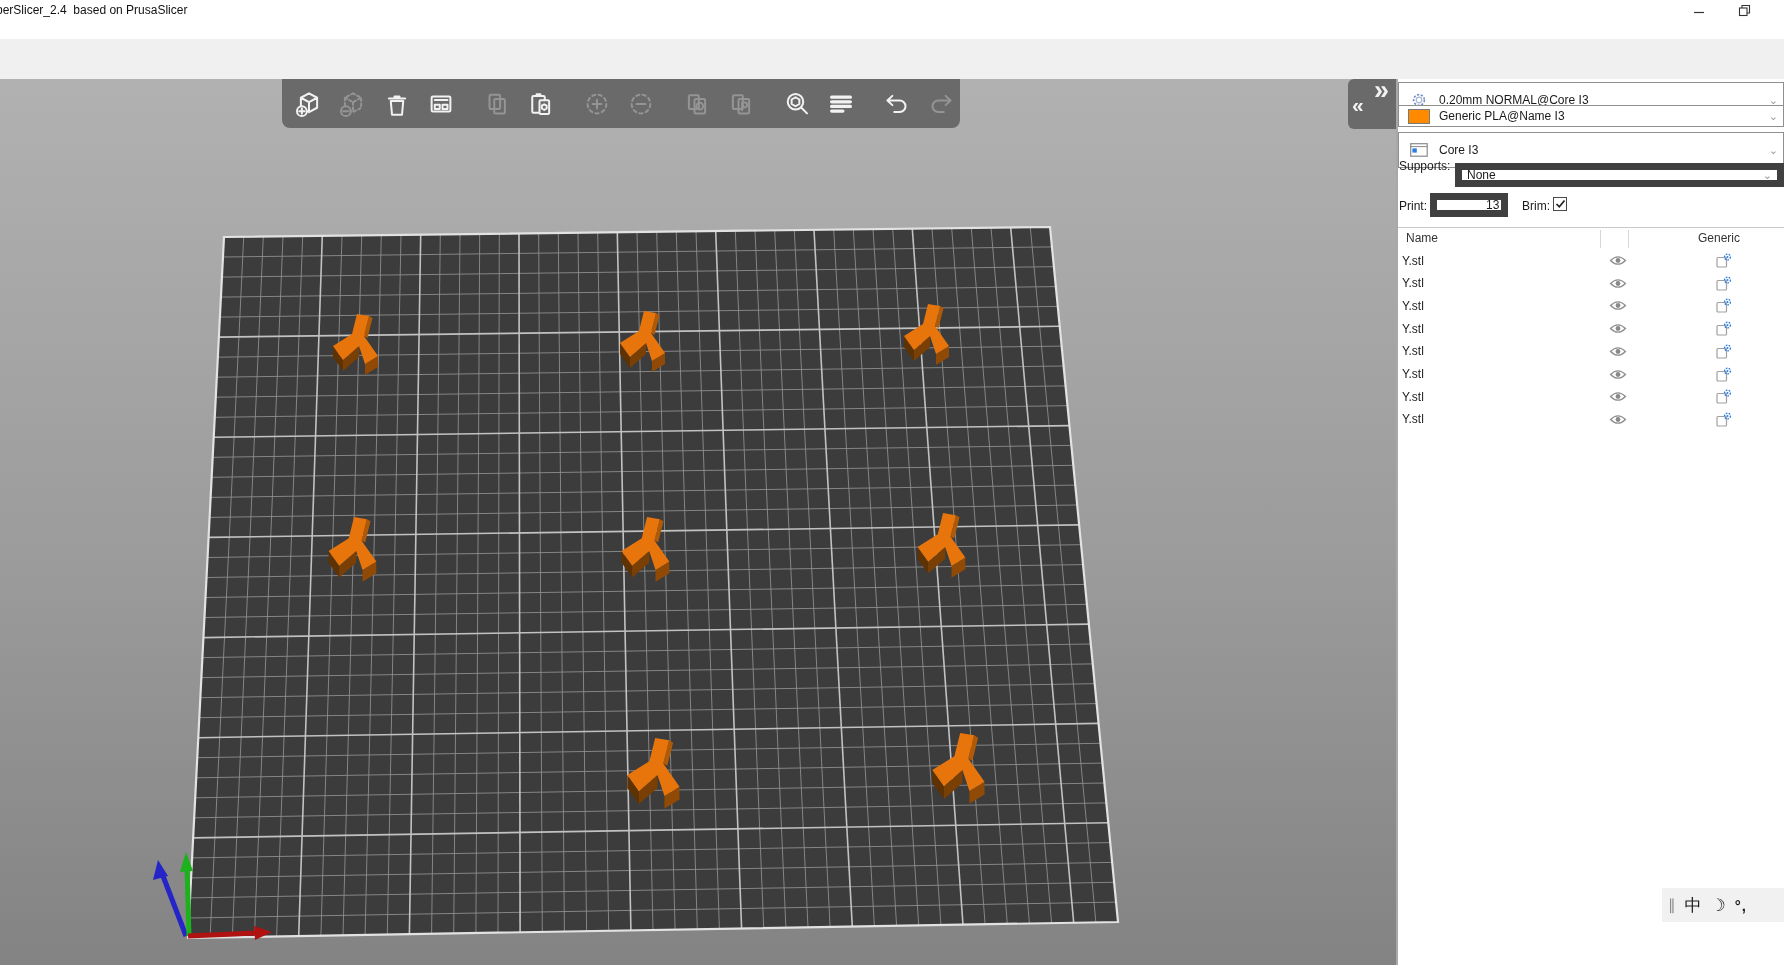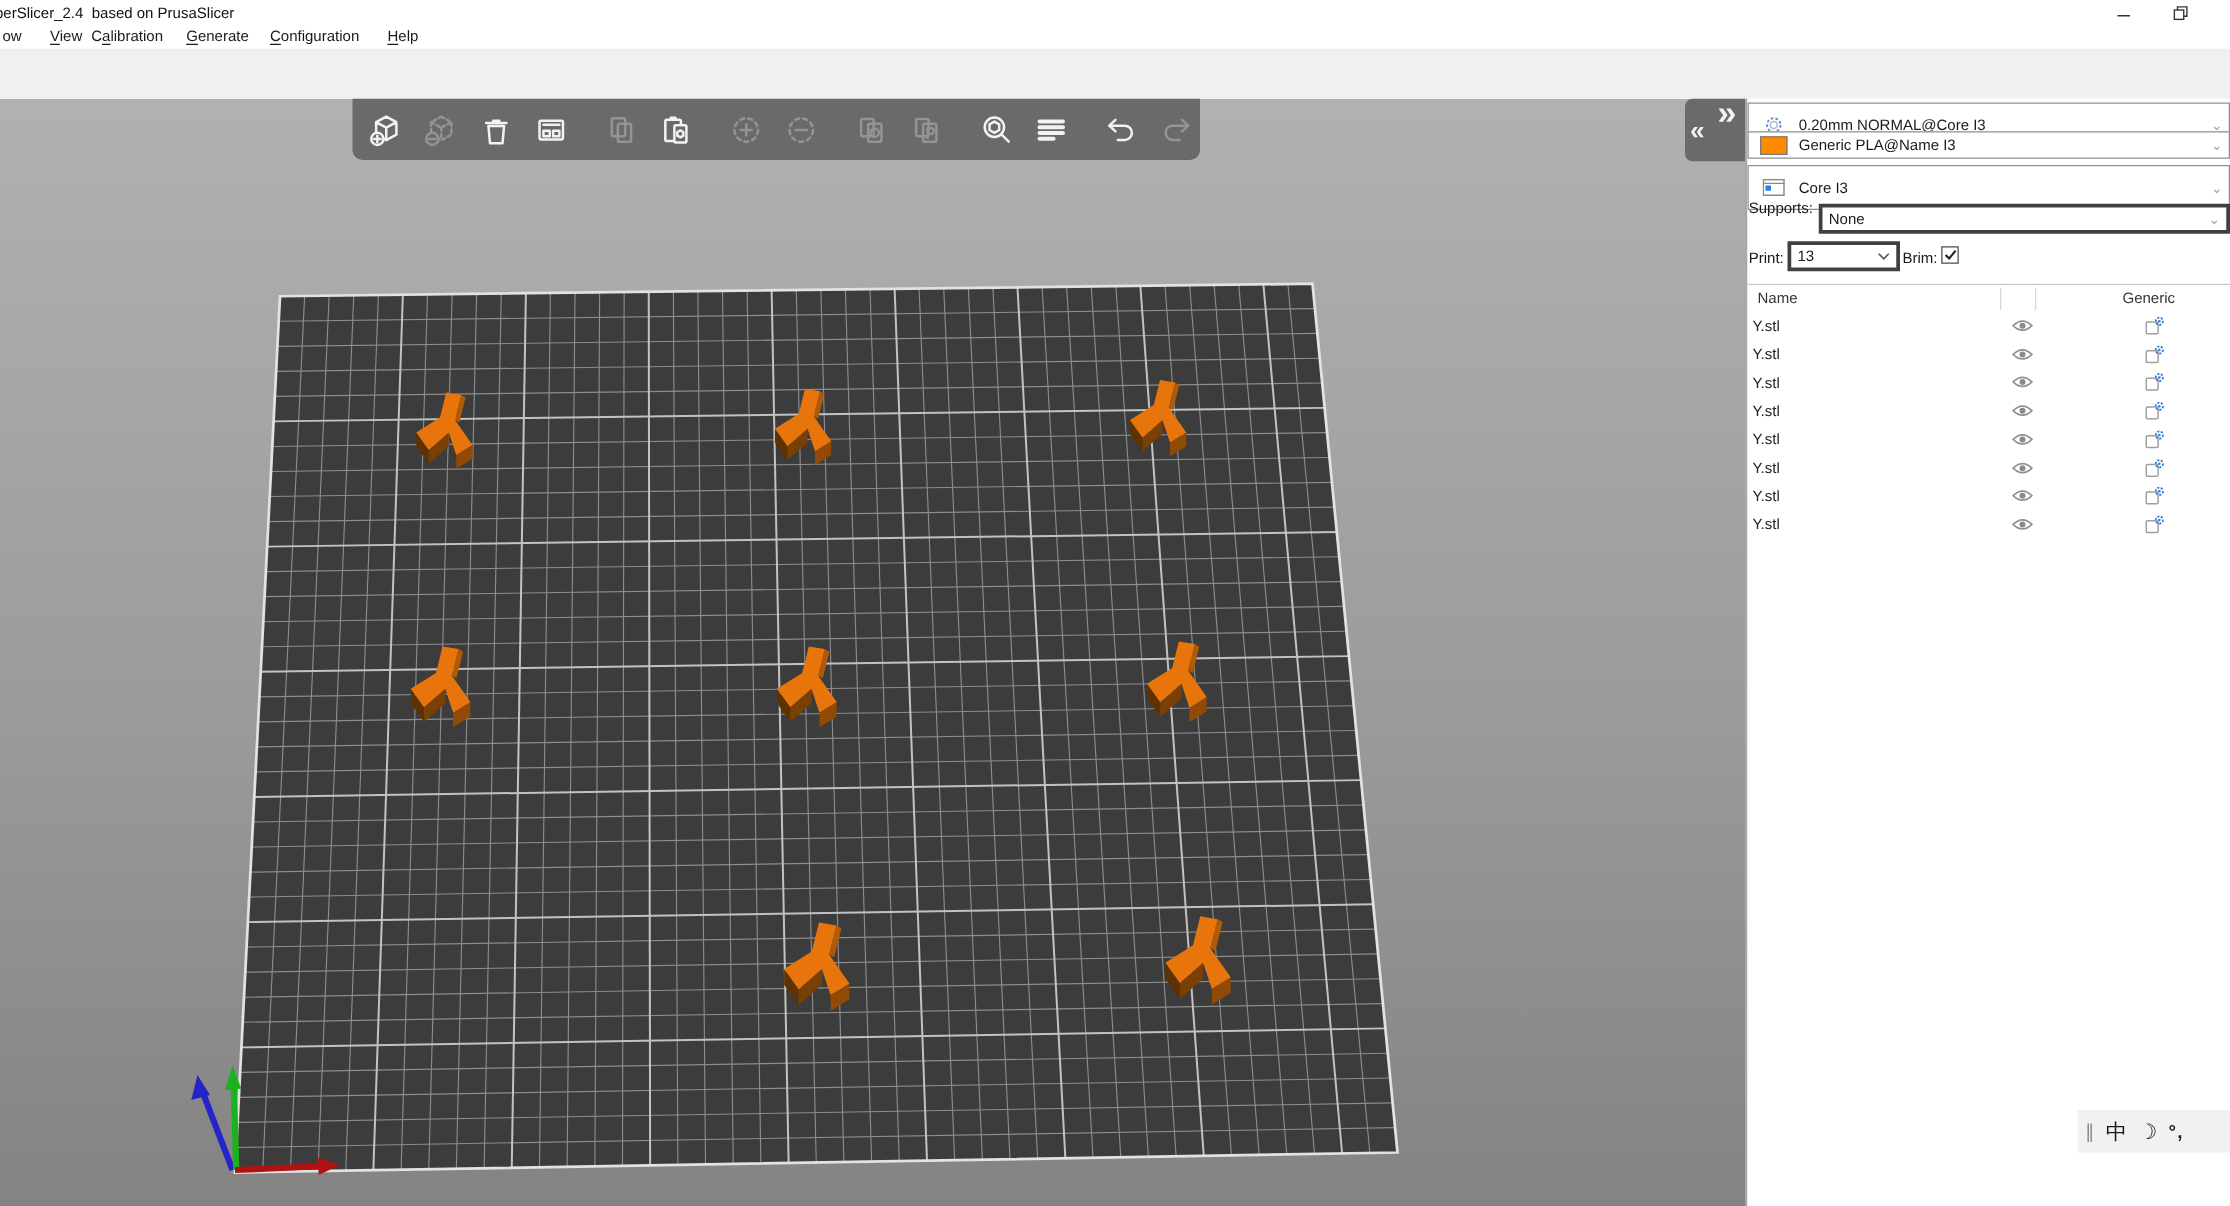--- a/index.html
+++ b/index.html
@@ -36,21 +36,21 @@
   .vdivider{position:absolute;left:1396px;top:79px;width:2px;height:886px;background:#a8a8a8;}
 
   
   .panel{position:absolute;left:1398px;top:79px;width:386px;height:886px;background:#ffffff;}
   .preset-row{position:absolute;left:0;width:386px;border:1px solid #8f8f8f;box-sizing:border-box;display:flex;align-items:center;background:#fff;}
   .preset-icon{width:40px;display:flex;justify-content:center;align-items:center;flex:0 0 auto;}
   .preset-label{flex:1;color:#1a1a1a;}
   .combo-chevron{margin-right:5px;color:#9a9a9a;font-size:11px;}
   .filament-swatch{width:22px;height:15px;border:1px solid #7a7a7a;box-sizing:border-box;}
   .row-label{position:absolute;color:#1a1a1a;}
-  .combo{position:absolute;border:3px solid #404040;background:#fff;box-sizing:border-box;display:flex;align-items:center;}
+  .combo{position:absolute;border:7px solid #404040;background:#fff;box-sizing:border-box;display:flex;align-items:center;}
   .combo .val{flex:1;padding-left:5px;}
   .checkbox{position:absolute;width:14px;height:14px;border:1px solid #4a4a4a;background:#fff;box-sizing:border-box;display:flex;align-items:center;justify-content:center;}
   .tbl-top{position:absolute;left:0;top:148px;width:386px;height:1px;background:#c9c9c9;}
   .tbl-header-cell{position:absolute;top:152px;color:#333;}
   .tbl-sep{position:absolute;top:151px;width:1px;height:18px;background:#d6d6d6;}
   .obj-row{position:absolute;left:0;width:386px;height:23px;display:flex;align-items:center;}
   .obj-name{margin-left:4px;color:#222;}
   .obj-eye{position:absolute;left:211px;top:6px;line-height:0;}
   .obj-edit{position:absolute;left:318px;top:4px;line-height:0;}
 
@@ -73,28 +73,20 @@
         </svg>
     </div>
     <div class="win-btn" style="left:1726px;">
       <svg width="13" height="13" fill="none" stroke="#333" stroke-width="1.1">
         <rect x="1.5" y="4" width="7.5" height="7.5"></rect>
           <path d="M4 4 V1.5 H11.5 V9 H9"></path>
       </svg>
     </div>
   </div>
 
-  <div class="menubar" id="menubar">
-      <span class="menu-item" style="left: 2px;">ow</span>
-      <span class="menu-item" style="left: 40px;"><u>V</u>iew</span>
-      <span class="menu-item" style="left: 73px;">C<u>a</u>libration</span>
-      <span class="menu-item" style="left: 149px;"><u>G</u>enerate</span>
-      <span class="menu-item" style="left: 216px;"><u>C</u>onfiguration</span>
-      <span class="menu-item" style="left: 310px;"><u>H</u>elp</span>
-    </div>
 
   <div class="tabbar">
     <div class="tab" style="left:5px;width:131px;">
       <svg width="26" height="20">
         <rect x="1" y="1" width="24" height="3" fill="#4e7fd6"></rect>
         <rect x="1" y="5" width="24" height="3" fill="#2f62c8"></rect>
         <rect x="1" y="9" width="24" height="3" fill="#8f8f8f"></rect>
         <rect x="1" y="13" width="24" height="3" fill="#7d7d7d"></rect>
         <rect x="1" y="17" width="24" height="3" fill="#6d6d6d"></rect>
       </svg>
@@ -438,21 +430,21 @@
       <span class="combo-chevron">⌄</span>
     </div>
 
     <span class="row-label" style="left:1px;top:80px;">Supports:</span>
     <div class="combo" style="left:57px;top:84px;width:329px;height:24px;">
       <span class="val">None</span>
       <span class="combo-chevron">⌄</span>
     </div>
 
     <span class="row-label" style="left:1px;top:120px;">Print:</span>
-    <div class="combo" style="left:32px;top:114px;width:90px;height:24px;">
+    <div class="combo" style="left:32px;top:114px;width:78px;height:24px;padding-left:44px;">
       <span class="val">13</span>
       <svg width="10" height="6" style="margin-right:5px;">
           <path d="M1 1 L5 5 L9 1" stroke="#555" stroke-width="1.3" fill="none"></path>
         </svg>
     </div>
     <span class="row-label" style="left:124px;top:120px;">Brim:</span>
     <div class="checkbox" style="left:155px;top:118px;">
       <svg width="11" height="10">
           <path d="M1.5 5 L4.3 7.8 L9.5 1.5" stroke="#222" stroke-width="1.7" fill="none"></path>
         </svg>

